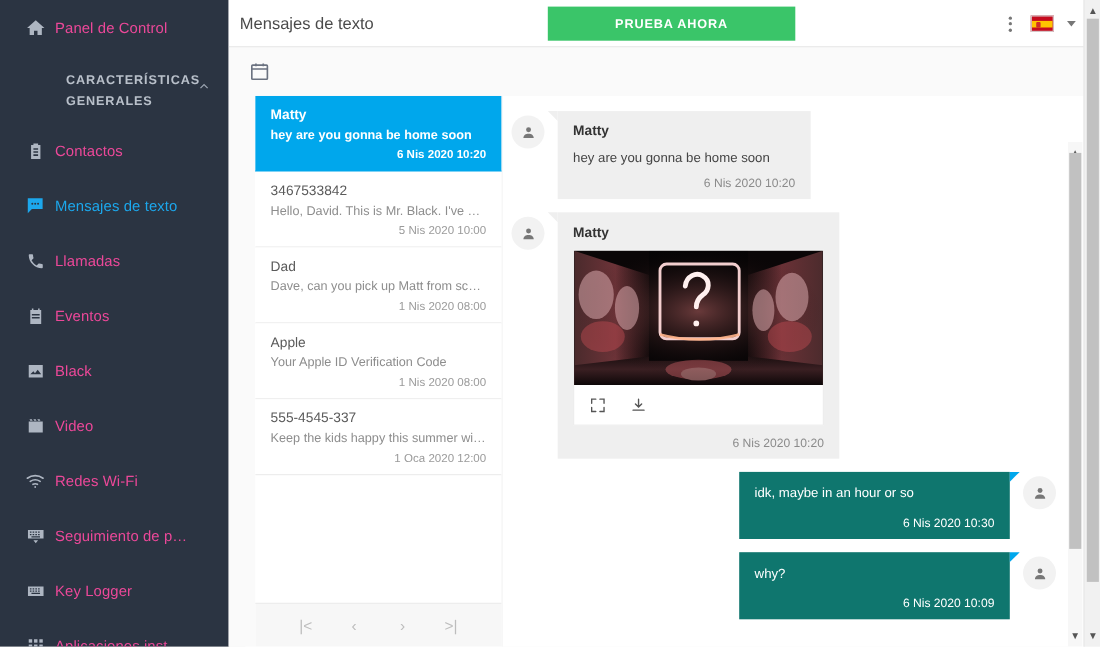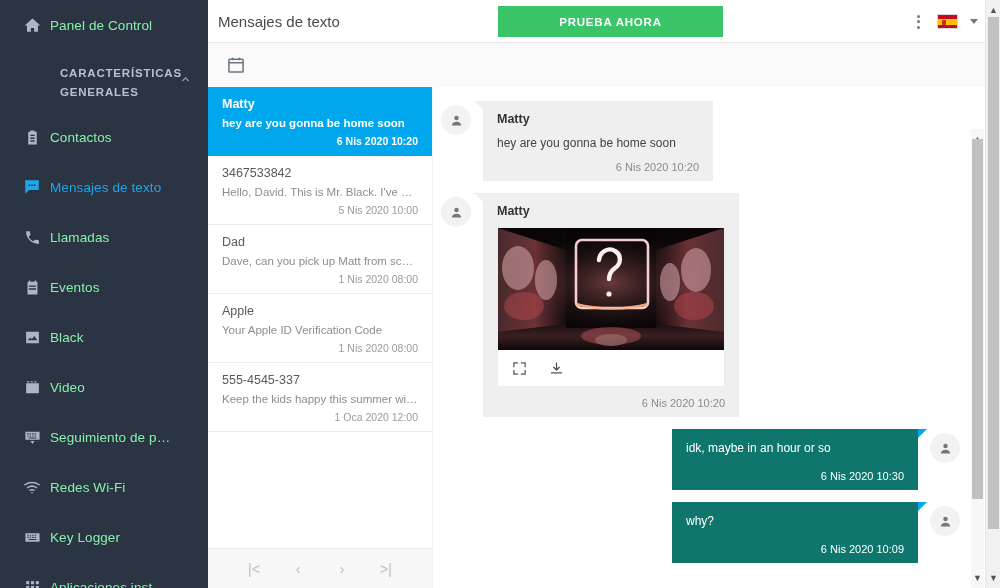--- a/index.html
+++ b/index.html
@@ -30,21 +30,21 @@
     padding-left: 14px;
   }
   .side-ico {
     width: 36px; min-width: 36px;
     display: flex; align-items: center; justify-content: center;
     color: #aeb6c2;
   }
   .side-ico svg { display: block; }
   .side-label {
     font-size: 13.5px;
-    color: #86efac;
+    color: #ec4899;
     letter-spacing: .1px;
     white-space: nowrap;
     overflow: hidden;
     text-overflow: ellipsis;
   }
   .side-group {
     display: flex; align-items: flex-start;
     padding: 14px 10px 10px 14px;
     position: relative;
     justify-content: flex-end;
@@ -181,20 +181,21 @@
     padding-left: 18px;
   }
   .cal-btn { cursor: pointer; color: #6b7280; display:flex; }
 
   
   .body {
     flex: 1 1 auto;
     display: flex;
     overflow: hidden;
     position: relative;
+    padding-left: 24px;
   }
 
   
   .list {
     width: 225px;
     flex: 0 0 225px;
     background: #ffffff;
     display: flex; flex-direction: column;
     border-right: 1px solid #f0f0f0;
     overflow: hidden;
@@ -419,37 +420,37 @@
       <span class="side-ico">
         <svg width="17" height="17" viewBox="0 0 24 24" fill="currentColor">
             <path d="M3 6h18v14H3V6zm1-3h3l1 2H5L4 3zm5 0h3l1 2h-3L9 3zm5 0h3l1 2h-3l-1-2z"></path>
           </svg>
       </span>
       <span class="side-label">Video</span>
     </div>
 
     <div class="side-item">
       <span class="side-ico">
-        <svg width="17" height="17" viewBox="0 0 24 24" fill="currentColor">
-            <path d="M2 4h20v11H2V4zm2.5 2v1.6h2V6h-2zm3.5 0v1.6h2V6H8zm3.5 0v1.6h2V6h-2zm3.5 0v1.6h2V6h-2zM4.5 9v1.6h2V9h-2zm3.5 0v1.6h2V9H8zm3.5 0v1.6h2V9h-2zm3.5 0v1.6h2V9h-2zM6.5 12v1.5h11V12h-11zM9 17h6l-3 4-3-4z"></path>
-          </svg>
-      </span>
-      <span class="side-label">Seguimiento de p…</span>
-    </div>
-
-    <div class="side-item">
-      <span class="side-ico">
         <svg width="18" height="18" viewBox="0 0 24 24" fill="none" stroke="currentColor" stroke-width="2" stroke-linecap="round">
             <path d="M2.5 9a16 16 0 0 1 19 0"></path>
             <path d="M6 12.8a11 11 0 0 1 12 0"></path>
             <path d="M9.3 16.4a6 6 0 0 1 5.4 0"></path>
             <circle cx="12" cy="19.6" r="1.1" fill="currentColor" stroke="none"></circle>
           </svg>
       </span>
       <span class="side-label">Redes Wi-Fi</span>
+    </div>
+
+    <div class="side-item">
+      <span class="side-ico">
+        <svg width="17" height="17" viewBox="0 0 24 24" fill="currentColor">
+            <path d="M2 4h20v11H2V4zm2.5 2v1.6h2V6h-2zm3.5 0v1.6h2V6H8zm3.5 0v1.6h2V6h-2zm3.5 0v1.6h2V6h-2zM4.5 9v1.6h2V9h-2zm3.5 0v1.6h2V9H8zm3.5 0v1.6h2V9h-2zm3.5 0v1.6h2V9h-2zM6.5 12v1.5h11V12h-11zM9 17h6l-3 4-3-4z"></path>
+          </svg>
+      </span>
+      <span class="side-label">Seguimiento de p…</span>
     </div>
 
     <div class="side-item">
       <span class="side-ico">
         <svg width="17" height="17" viewBox="0 0 24 24" fill="currentColor">
             <path d="M2 6h20v12H2V6zm2.5 2v1.6h2V8h-2zm3.5 0v1.6h2V8H8zm3.5 0v1.6h2V8h-2zm3.5 0v1.6h2V8h-2zM4.5 11v1.6h2V11h-2zm3.5 0v1.6h2V11H8zm3.5 0v1.6h2V11h-2zm3.5 0v1.6h2V11h-2zM6.5 14v1.6h11V14h-11z"></path>
           </svg>
       </span>
       <span class="side-label">Key Logger</span>
     </div>

